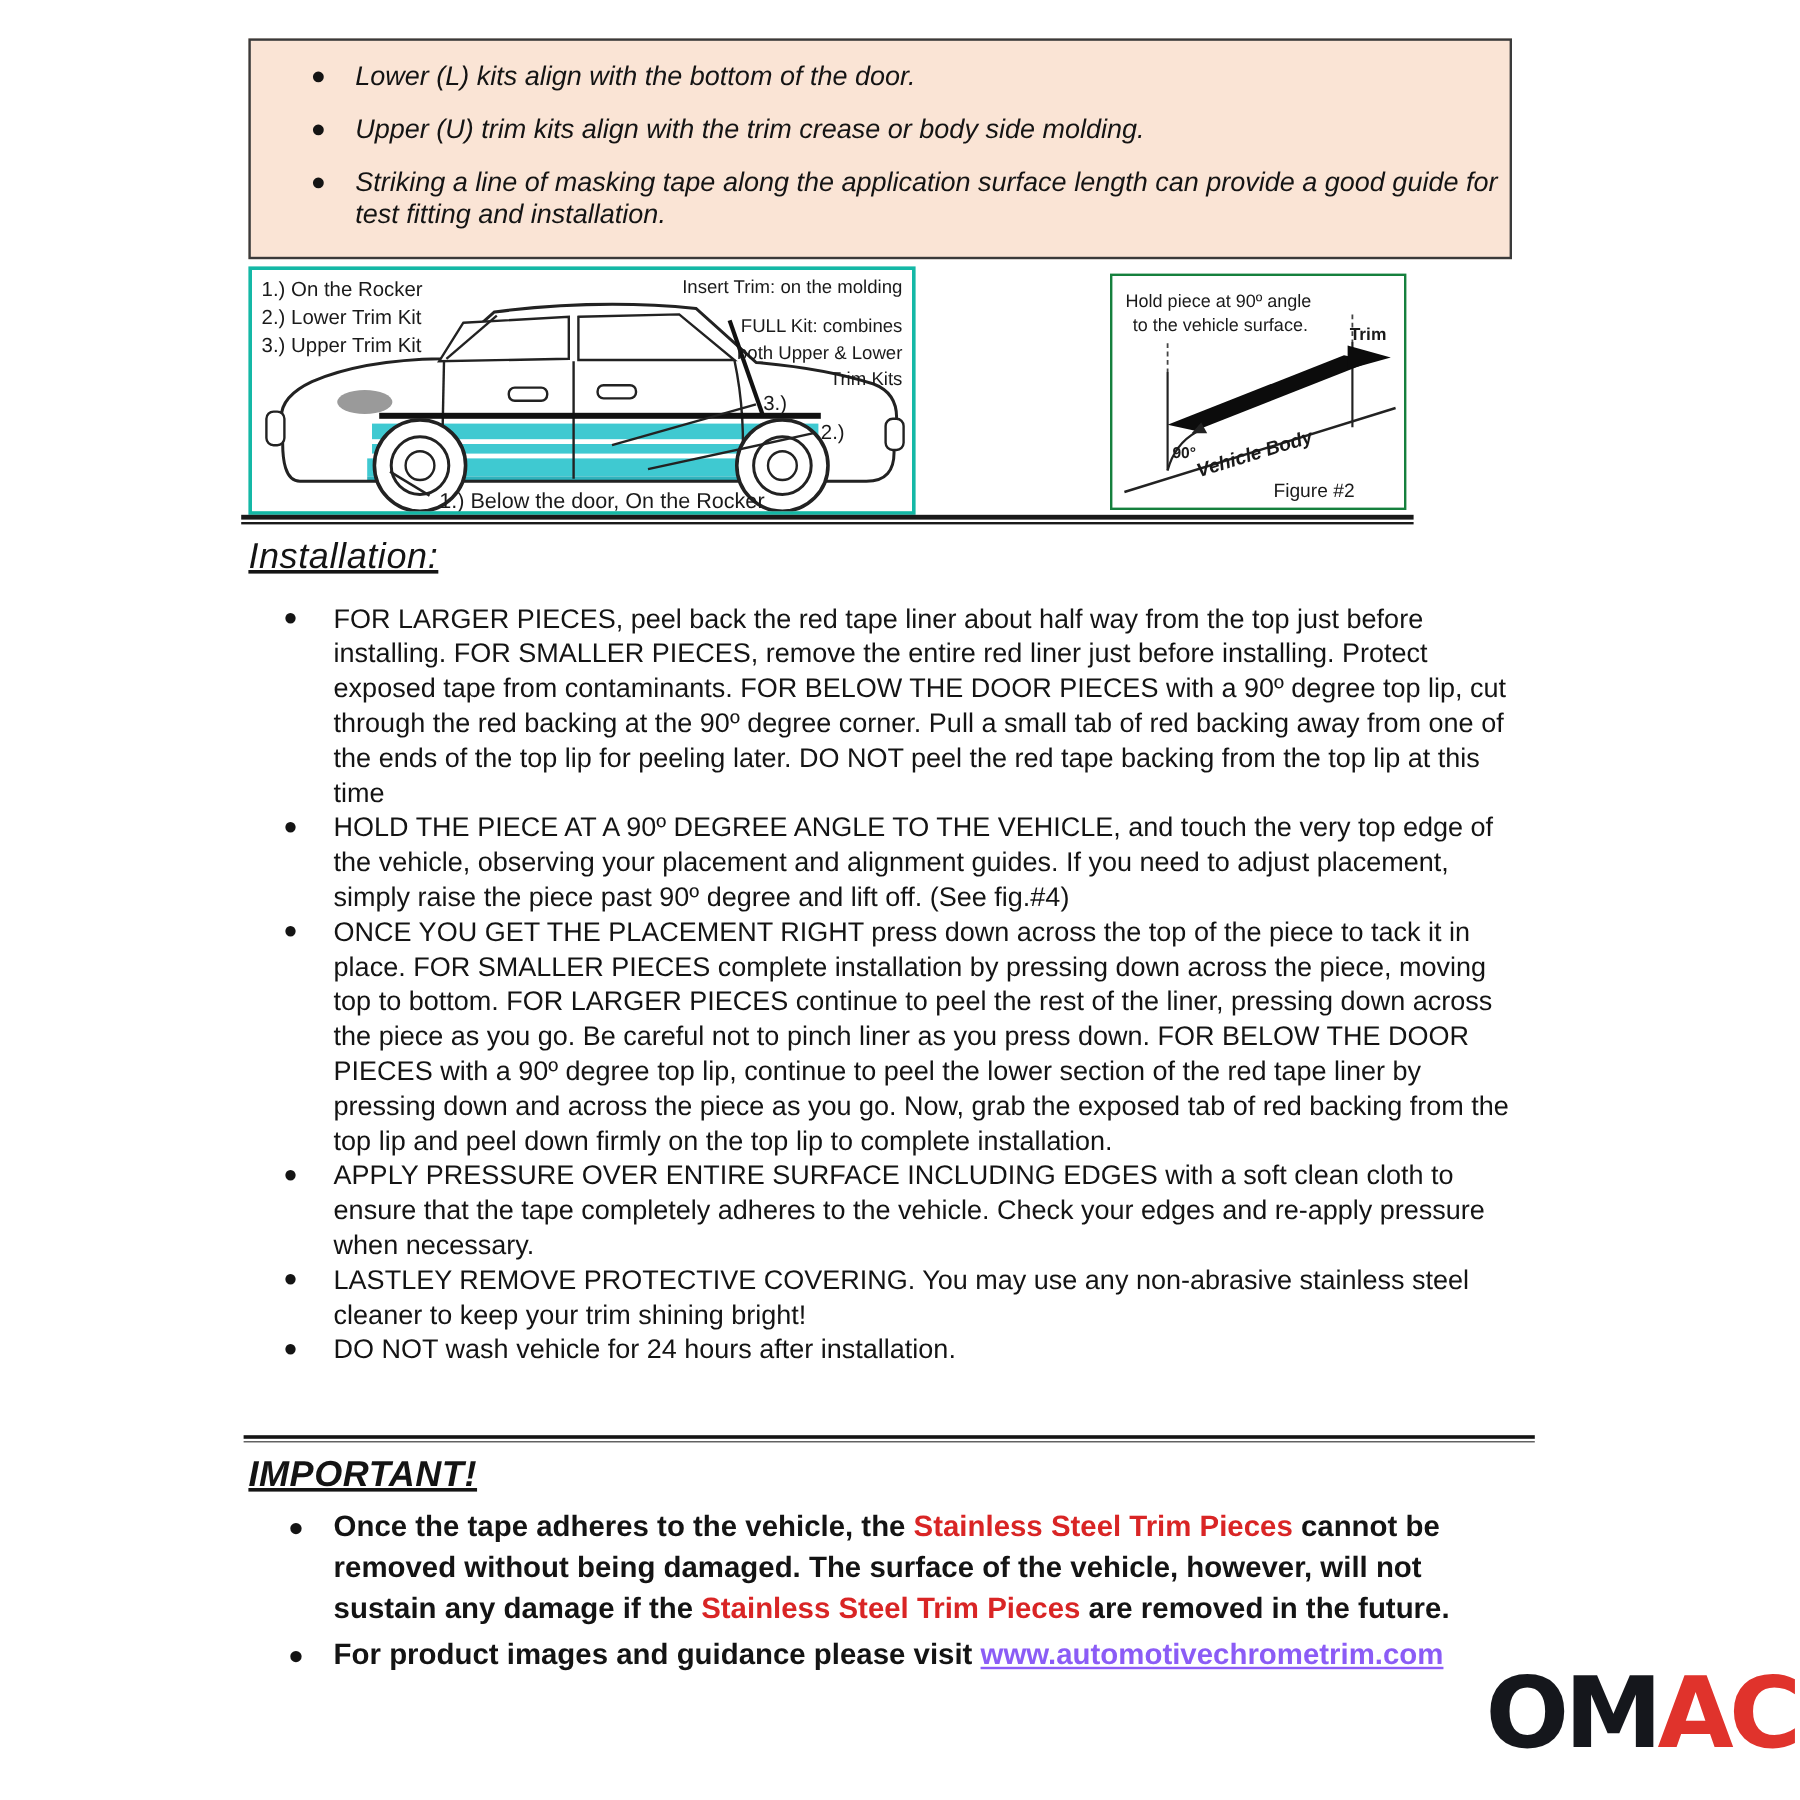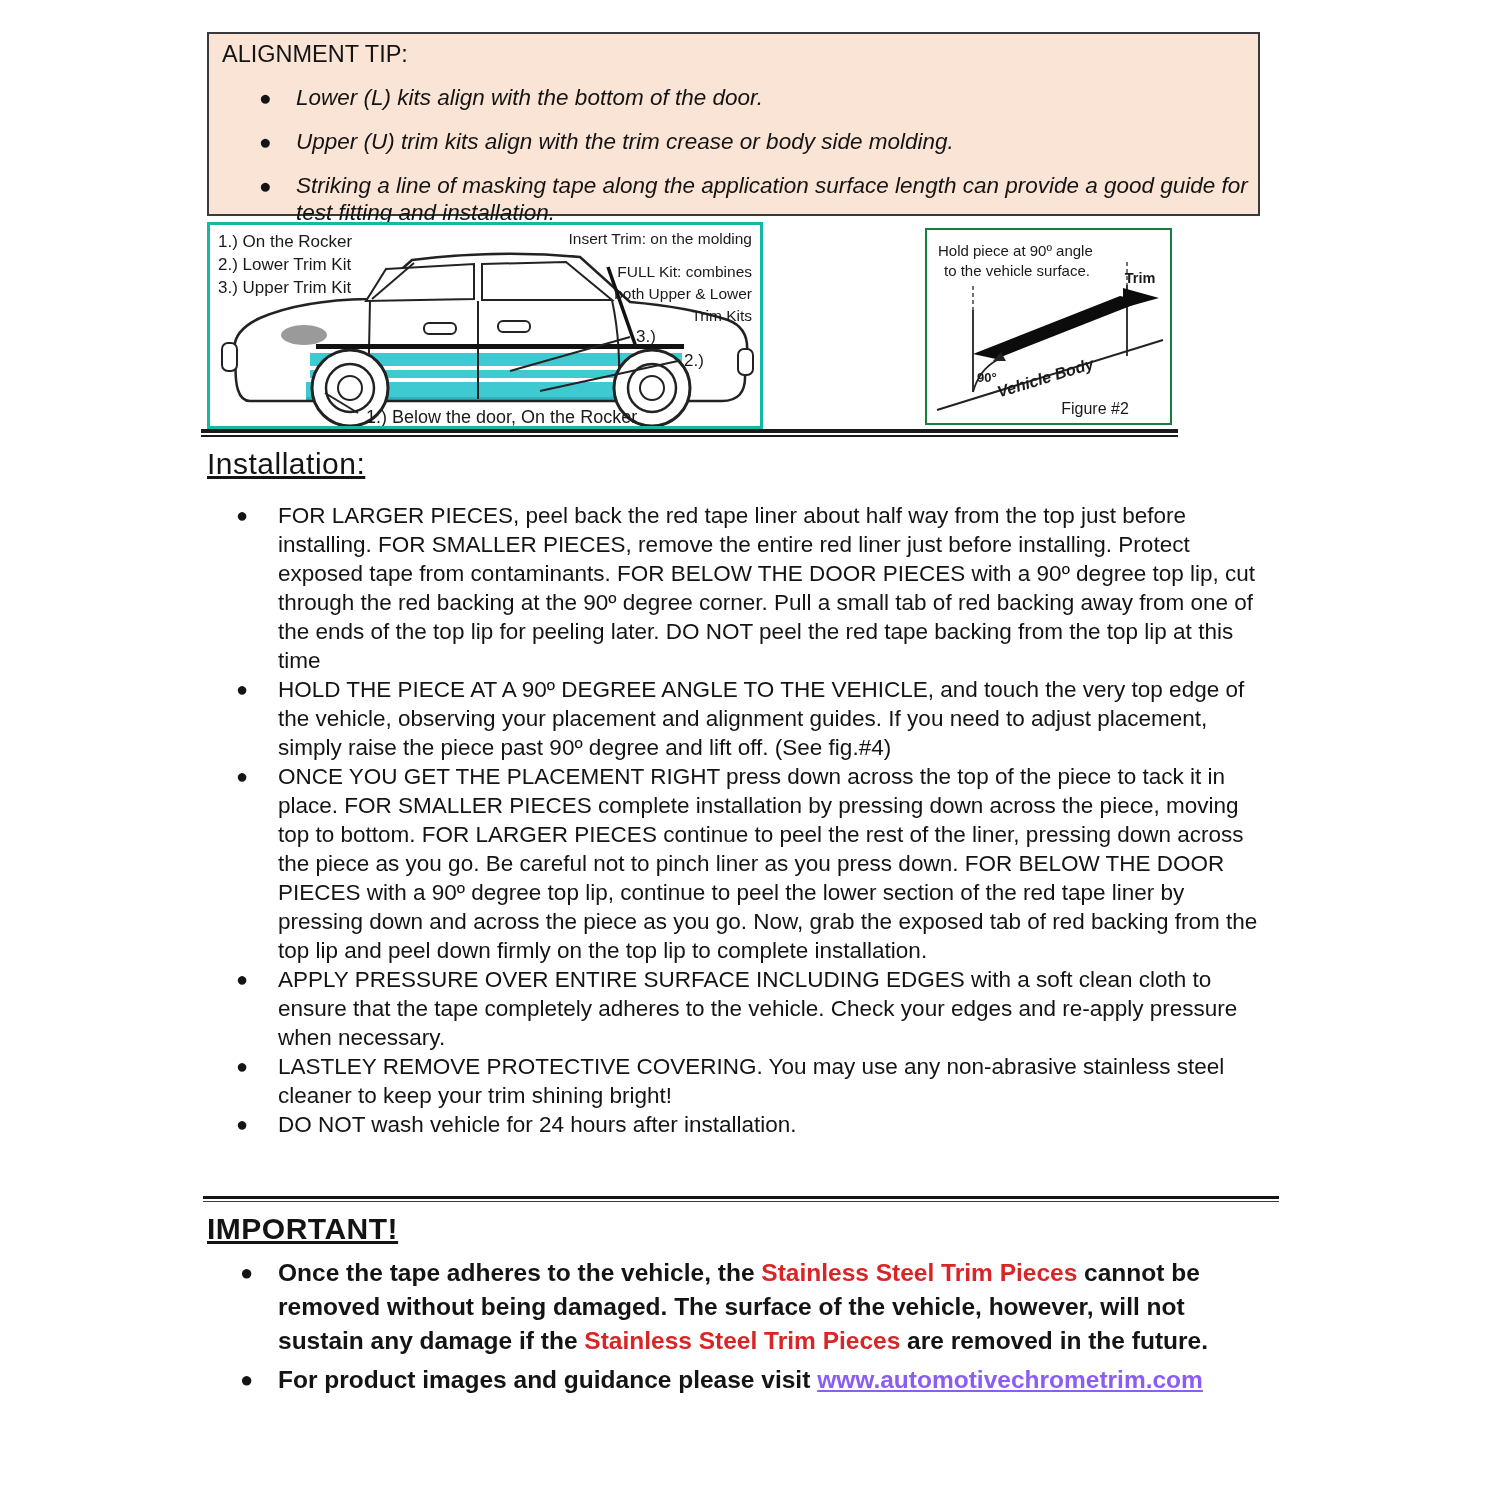--- a/index.html
+++ b/index.html
@@ -26,21 +26,21 @@
   .figure svg { display:block; width:100%; height:100%; }
   svg text { font-family:"Liberation Sans", sans-serif; fill:#1a1a1a; }
 
   .rule-thick {
     position:absolute; left:201px; top:429px; width:977px; height:2px;
     border-top:4px solid #1a1a1a; border-bottom:2px solid #1a1a1a;
   }
 
   
   .sec-heading {
-    position:absolute; left:207px; font-size:30px; 
+    position:absolute; left:207px; font-size:30px; font-style:italic;
     text-decoration:underline; letter-spacing:0.5px;
   }
   .installation-heading { top:447px; }
   .important-heading { top:1212px; font-weight:bold; }
 
   
   .install-list { position:absolute; left:236px; top:501px; width:1022px; }
   .install-row { display:flex; font-size:22.5px; line-height:29px; }
   .install-row .dot { width:42px; font-size:20px; line-height:29px; }
   .install-row .txt { flex:1; }
@@ -66,21 +66,20 @@
   }
   .logo-om { color:#15171c; }
   .logo-ac { color:#e0332c; }
 </style>
 </head>
 <body>
 
 <div class="page">
 
   <div class="tip-box">
-    <div class="tip-title">ALIGNMENT TIP:</div>
     <div class="tip-bullets">
       <div class="tip-row">
         <span class="dot">●</span>
         <span class="txt">Lower (L) kits align with the bottom of the door.</span>
       </div>
       <div class="tip-row">
         <span class="dot">●</span>
         <span class="txt">Upper (U) trim kits align with the trim crease or body side molding.</span>
       </div>
       <div class="tip-row">
@@ -210,14 +209,15 @@
     <div class="imp-row">
       <span class="dot">●</span>
       <span class="txt"><span>Once the tape adheres to the vehicle, the </span><span class="red">Stainless Steel Trim Pieces</span><span> cannot be removed without being damaged. The surface of the vehicle, however, will not sustain any damage if the </span><span class="red">Stainless Steel Trim Pieces</span><span> are removed in the future.</span></span>
     </div>
     <div class="imp-row">
       <span class="dot">●</span>
       <span class="txt"><span>For product images and guidance please visit </span><a class="link">www.automotivechrometrim.com</a></span>
     </div>
   </div>
 
+  <div class="logo"><span class="logo-om">OM</span><span class="logo-ac">AC</span></div>
 
 </div>
 
 </body></html>

